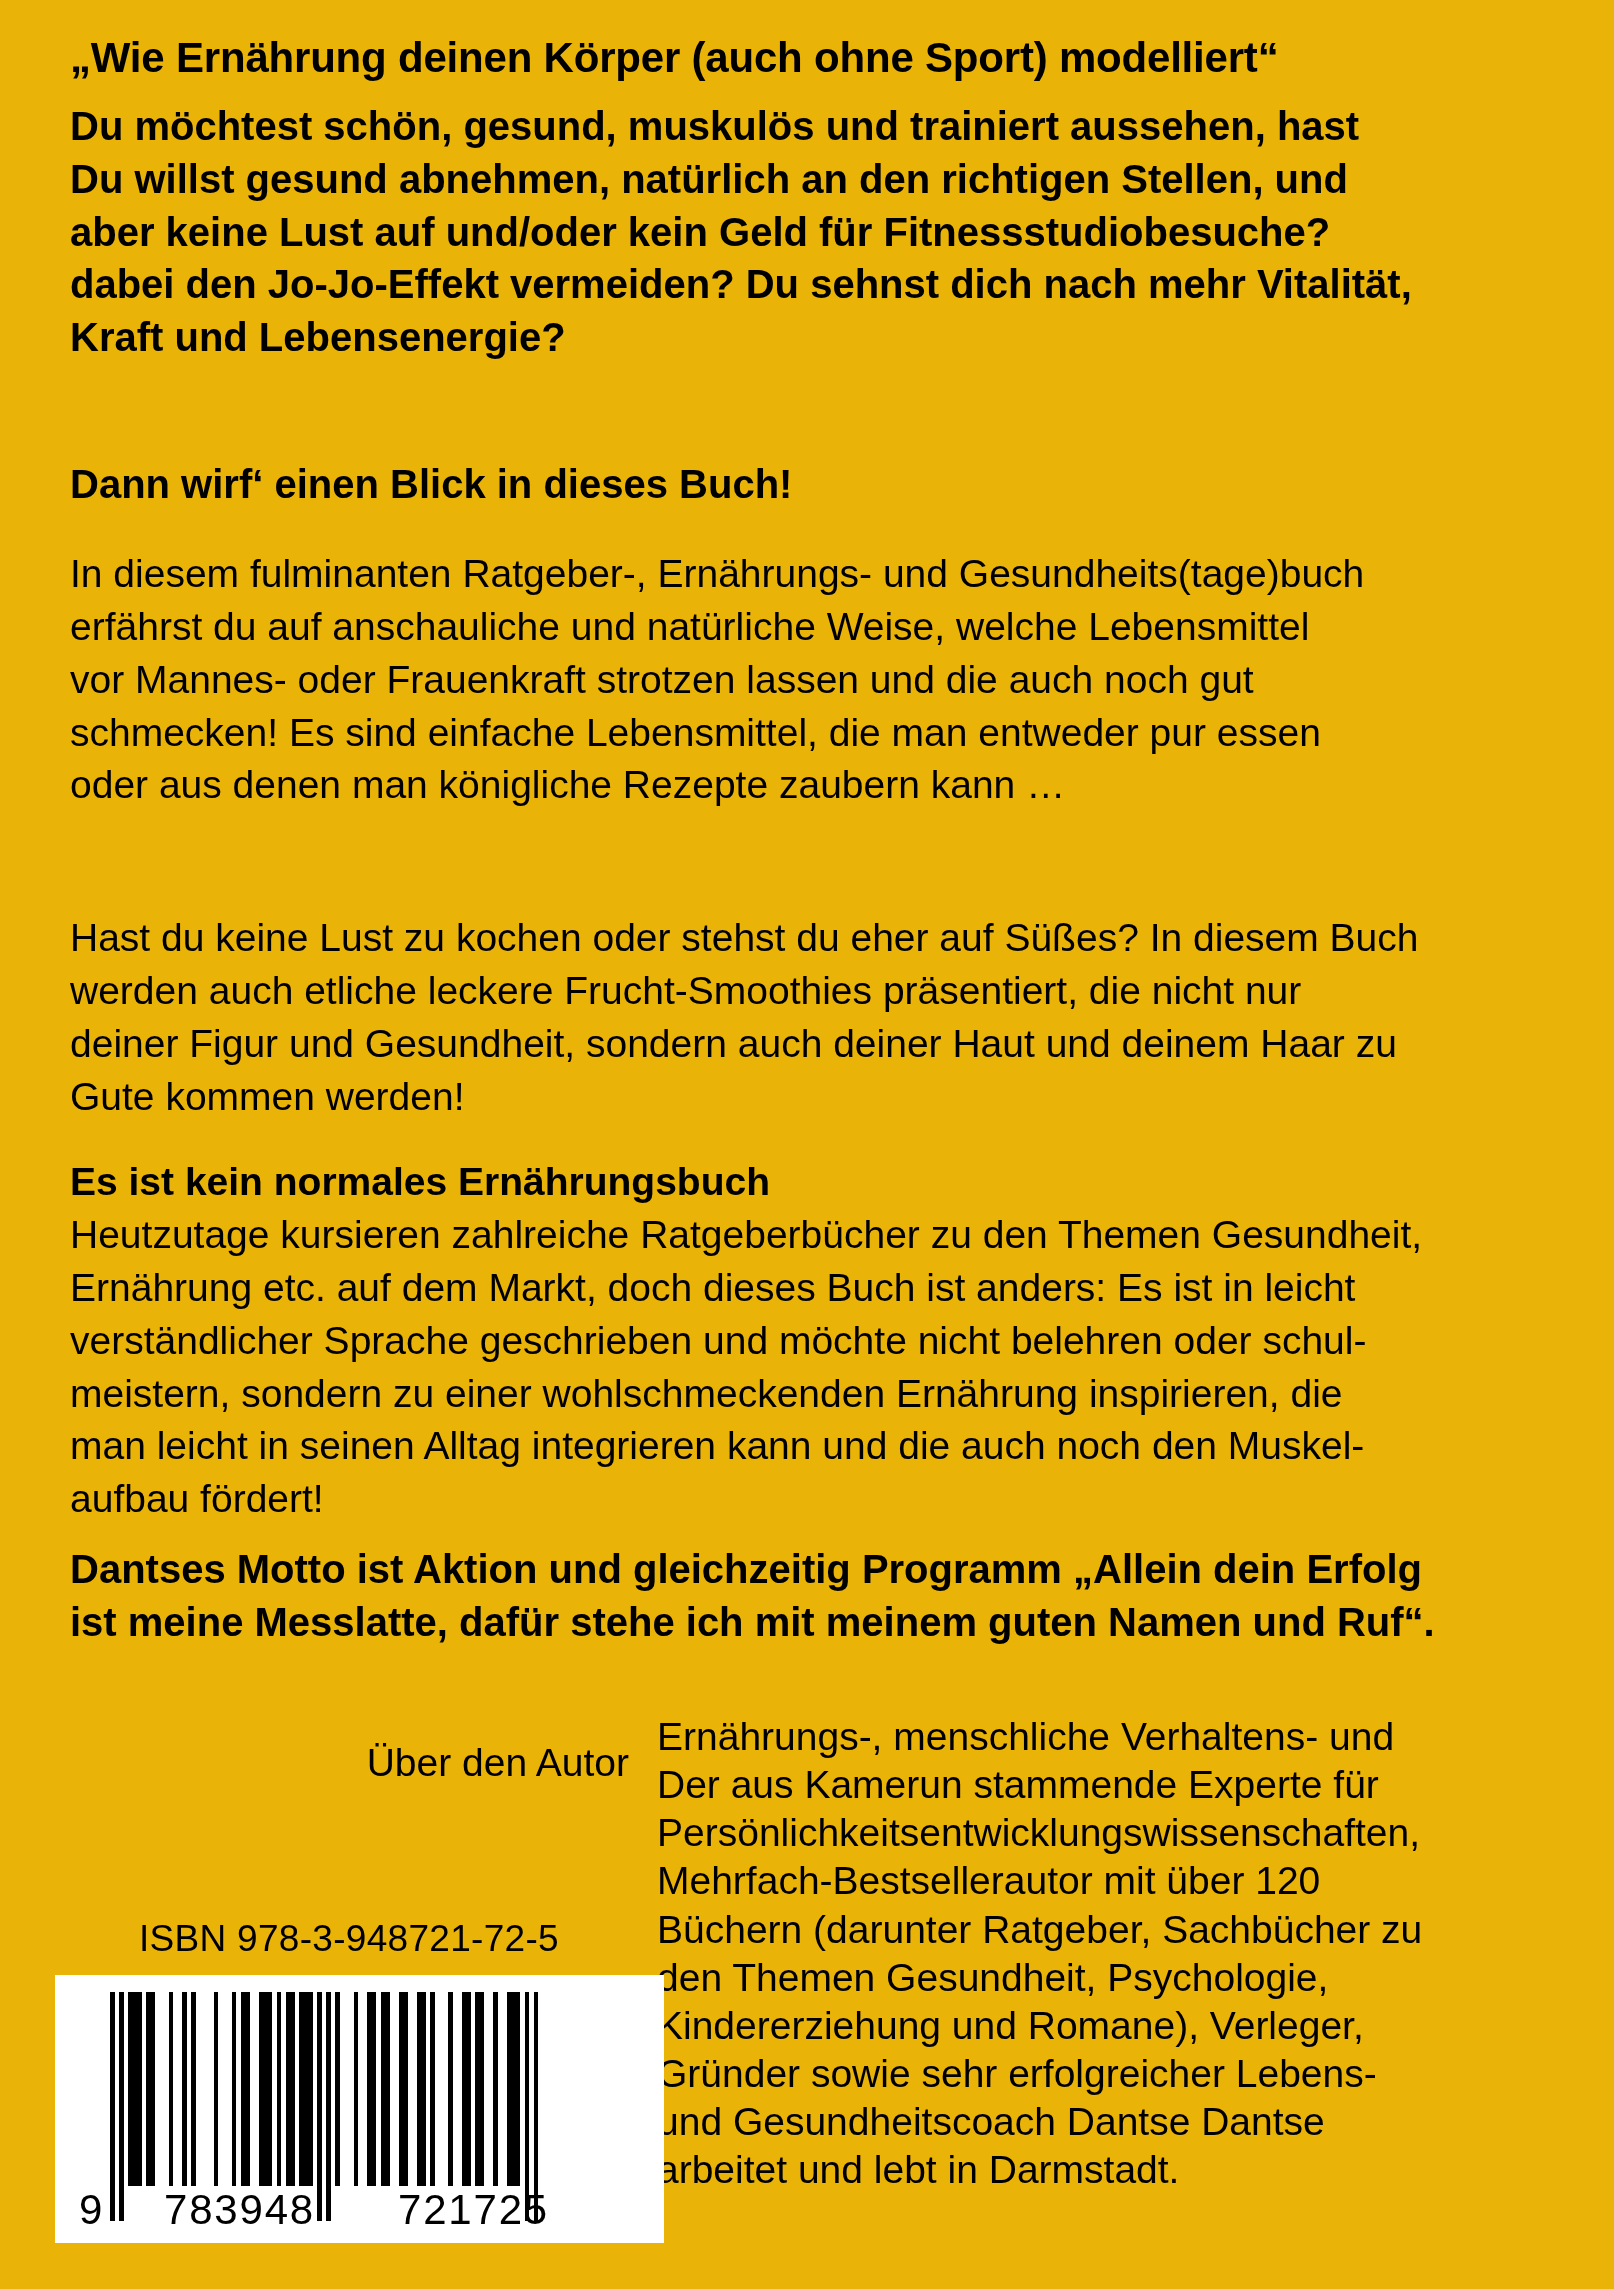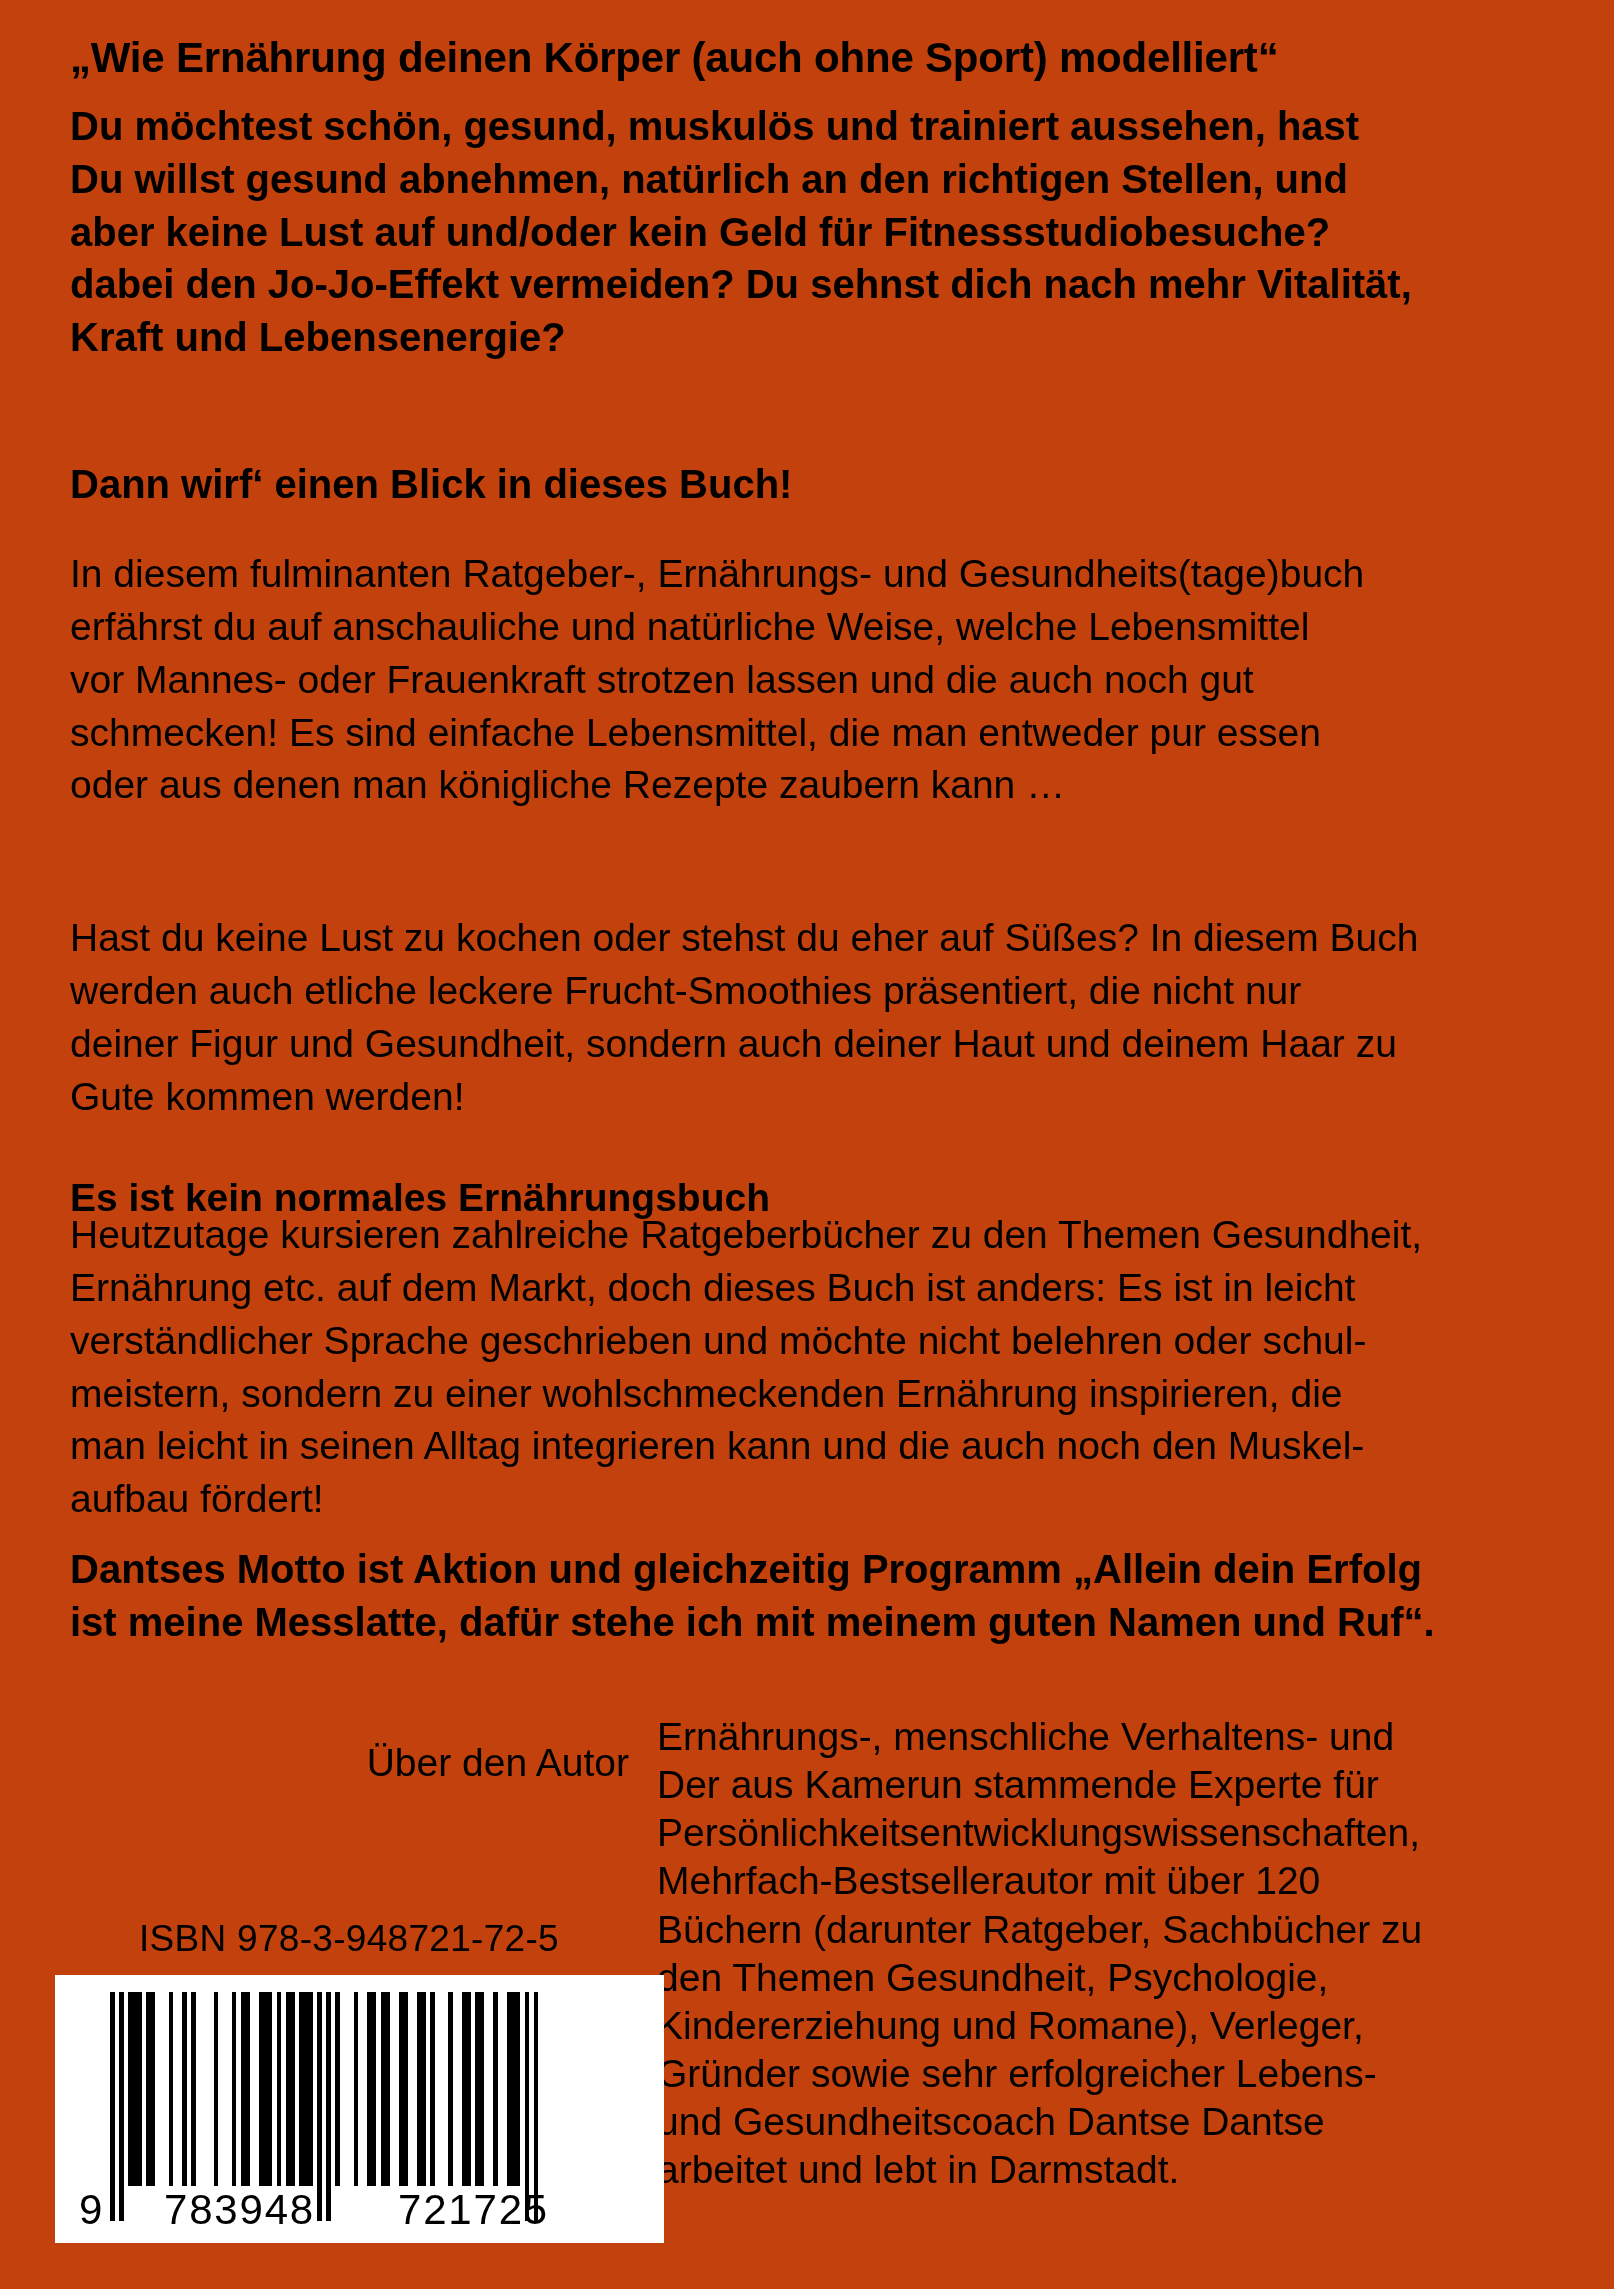--- a/index.html
+++ b/index.html
@@ -10,21 +10,21 @@
   }
   body {
     font-family: "Liberation Sans", "DejaVu Sans", sans-serif;
     color: #000000;
     -webkit-font-smoothing: antialiased;
   }
   #page {
     position: relative;
     width: 1614px;
     height: 2290px;
-    background: #c2410c;
+    background: #eab308;
     overflow: hidden;
     box-sizing: border-box;
     padding: 0;
   }
 
   
   .col {
     position: absolute;
     left: 70px;
     width: 1477px;
@@ -67,21 +67,20 @@
     line-height: 1.355;
   }
   .body-p .ln { display: block; white-space: nowrap; }
 
   
   .sub-h {
     font-size: 39px;
     font-weight: 700;
     line-height: 1.32;
     white-space: nowrap;
-    margin-top: 16px;
   }
 
   .motto {
     font-size: 40px;
     font-weight: 700;
     line-height: 1.33;
   }
   .motto .ln { display: block; white-space: nowrap; }
 
   

